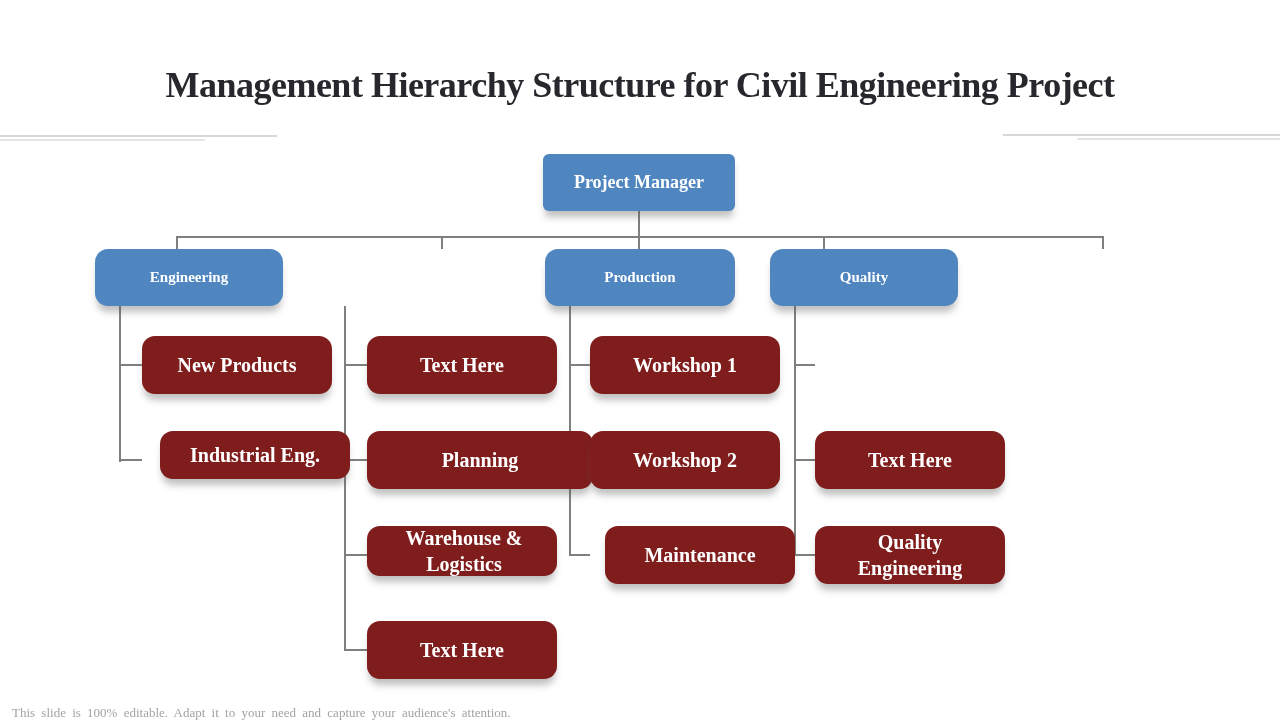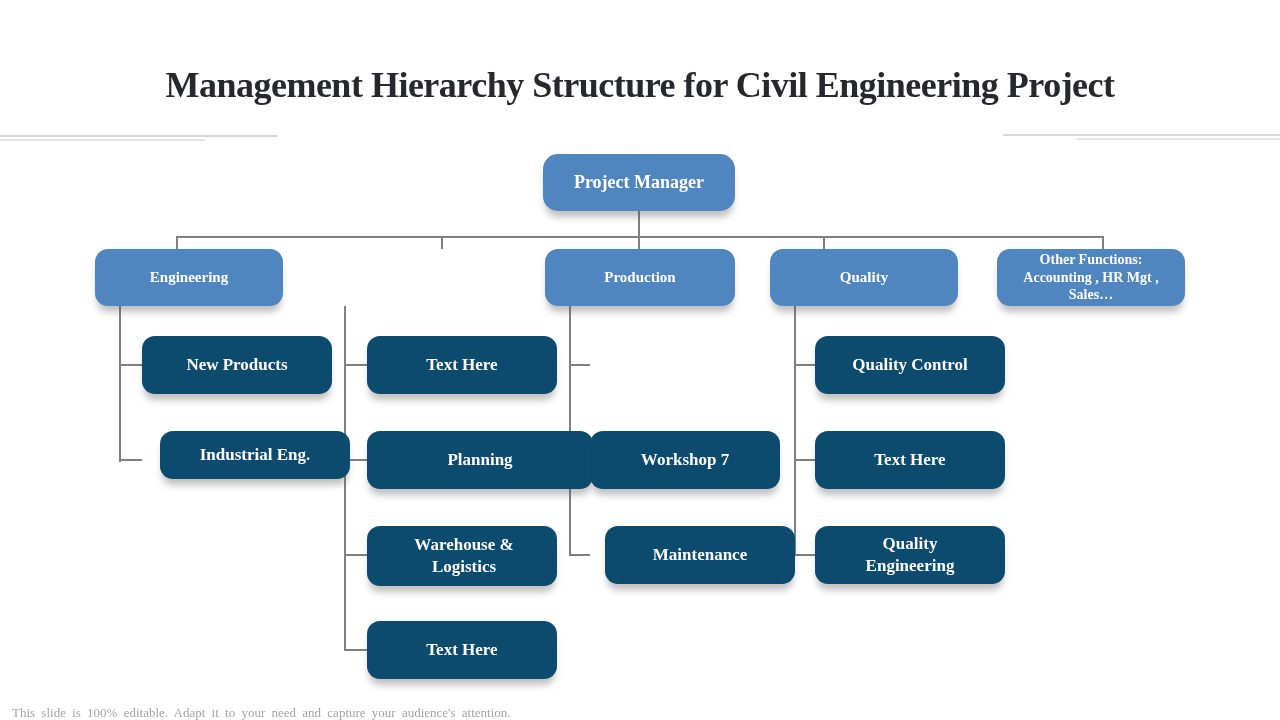--- a/index.html
+++ b/index.html
@@ -27,21 +27,21 @@
     color:#ffffff;font-weight:bold;
     white-space:pre-line;
     border-radius:13px;
     box-shadow:0 8px 7px -2px rgba(90,90,90,0.38);
     line-height:1.3;
     padding:2px 6px;box-sizing:border-box;
   }
   .lvl1{background:#4f86c0;font-size:18px;}
   .lvl2{background:#4f86c0;font-size:15px;}
   .lvl2.small{font-size:14px;line-height:1.25;}
-  .lvl3{background:#0c4a6e;font-size:17px;text-align:center;}
+  .lvl3{background:#7f1d1d;font-size:20px;text-align:center;}
   .footer-note{
     position:absolute;left:12px;top:661px;width:1280px;
     text-align:left;
     font-size:13px;color:#a3a3a3;word-spacing:3px;
   }
   .page-number{
     position:absolute;left:1222px;top:680px;width:20px;
     text-align:center;
     font-size:17px;color:#3d3d3d;
   }
@@ -76,42 +76,39 @@
   <div class="connector" style="left:344px;top:415px;width:23px;height:2px;"></div>
   <div class="connector" style="left:344px;top:510px;width:23px;height:2px;"></div>
   <div class="connector" style="left:344px;top:605px;width:23px;height:2px;"></div>
   <div class="connector" style="left:569px;top:320px;width:21px;height:2px;"></div>
   <div class="connector" style="left:569px;top:415px;width:21px;height:2px;"></div>
   <div class="connector" style="left:569px;top:510px;width:21px;height:2px;"></div>
   <div class="connector" style="left:794px;top:320px;width:21px;height:2px;"></div>
   <div class="connector" style="left:794px;top:415px;width:21px;height:2px;"></div>
   <div class="connector" style="left:794px;top:510px;width:21px;height:2px;"></div>
 
-  <div class="node lvl1" style="left:543px;top:110px;width:192px;height:57px;border-radius:15px;">Project Manager</div>
+  <div class="node lvl1" style="left:543px;top:110px;width:192px;height:57px;border-radius:6px;">Project Manager</div>
 
   <div class="node lvl2" style="left:95px;top:205px;width:188px;height:57px;">Engineering</div>
   <div class="node lvl2" style="left:545px;top:205px;width:190px;height:57px;">Production</div>
   <div class="node lvl2" style="left:770px;top:205px;width:188px;height:57px;">Quality</div>
-  <div class="node lvl2 small" style="left:997px;top:205px;width:188px;height:57px;">Other Functions:
-Accounting , HR Mgt ,
-Sales…</div>
 
   <div class="node lvl3" style="left:142px;top:292px;width:190px;height:58px;">New Products</div>
   <div class="node lvl3" style="left:160px;top:387px;width:190px;height:48px;">Industrial Eng.</div>
 
   <div class="node lvl3" style="left:367px;top:292px;width:190px;height:58px;">Text Here</div>
   <div class="node lvl3" style="left:367px;top:387px;width:226px;height:58px;">Planning</div>
-  <div class="node lvl3" style="left:367px;top:482px;width:190px;height:60px;padding-left:10px;">Warehouse &amp;
+  <div class="node lvl3" style="left:367px;top:482px;width:190px;height:50px;padding-left:10px;">Warehouse &amp;
 Logistics</div>
   <div class="node lvl3" style="left:367px;top:577px;width:190px;height:58px;">Text Here</div>
 
-  <div class="node lvl3" style="left:590px;top:387px;width:190px;height:58px;">Workshop 7</div>
+  <div class="node lvl3" style="left:590px;top:292px;width:190px;height:58px;">Workshop 1</div>
+  <div class="node lvl3" style="left:590px;top:387px;width:190px;height:58px;">Workshop 2</div>
   <div class="node lvl3" style="left:605px;top:482px;width:190px;height:58px;">Maintenance</div>
 
-  <div class="node lvl3" style="left:815px;top:292px;width:190px;height:58px;">Quality Control</div>
   <div class="node lvl3" style="left:815px;top:387px;width:190px;height:58px;">Text Here</div>
   <div class="node lvl3" style="left:815px;top:482px;width:190px;height:58px;">Quality
 Engineering</div>
 
   <div class="footer-note">This slide is 100% editable. Adapt it to your need and capture your audience's attention.</div>
   <div class="page-number">8</div>
 
 </div>
 
 </body></html>

